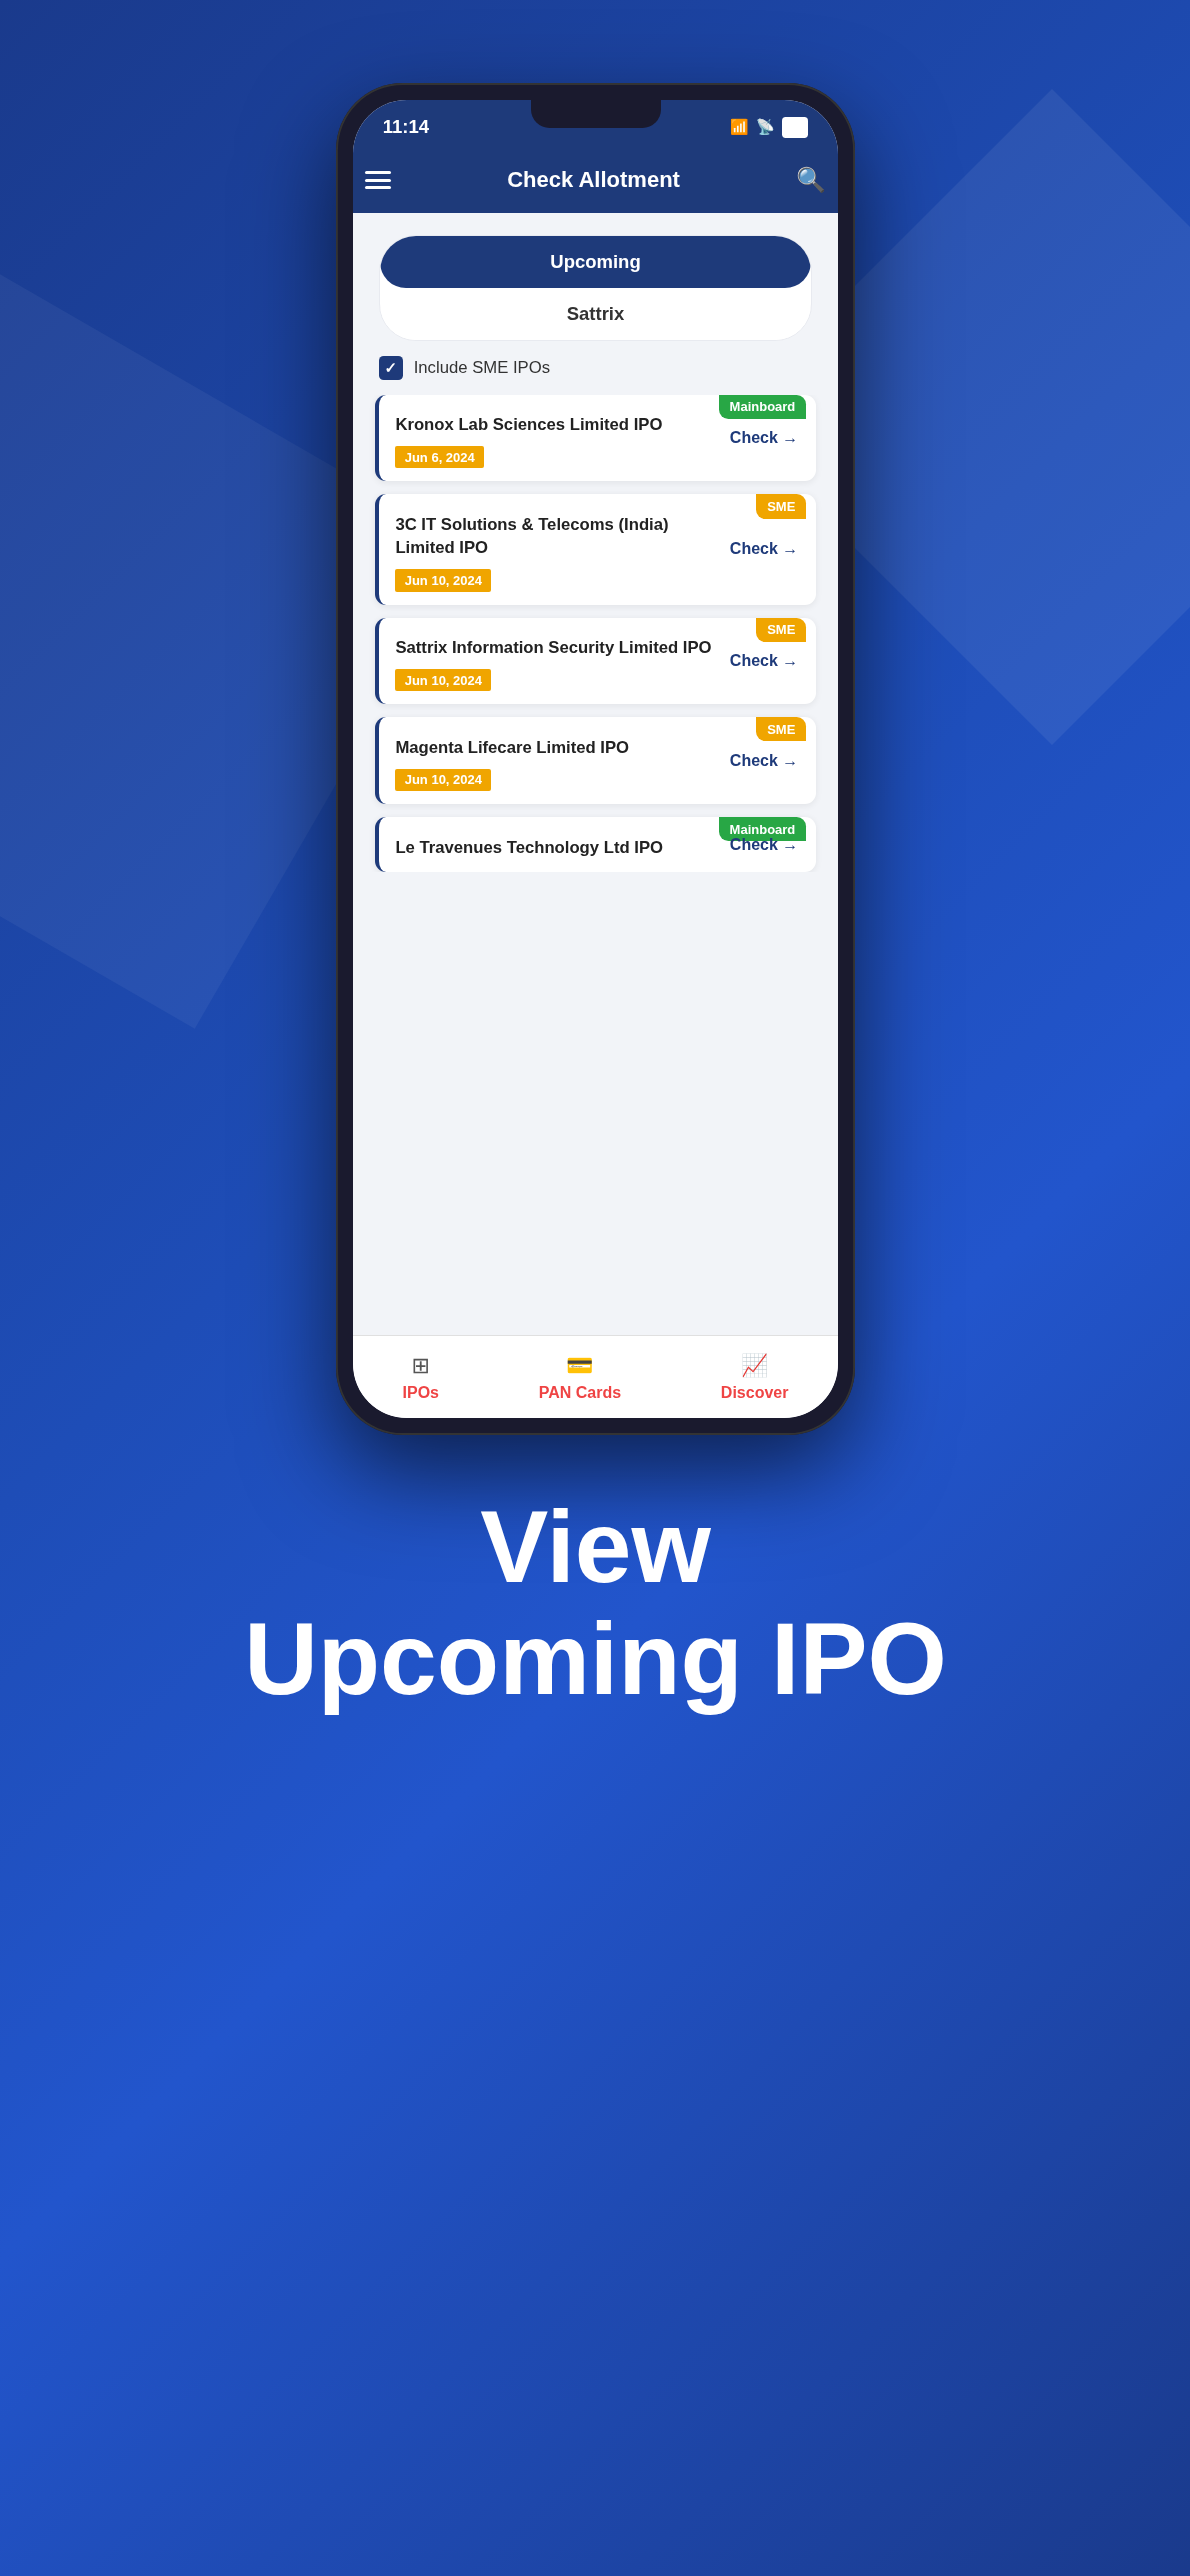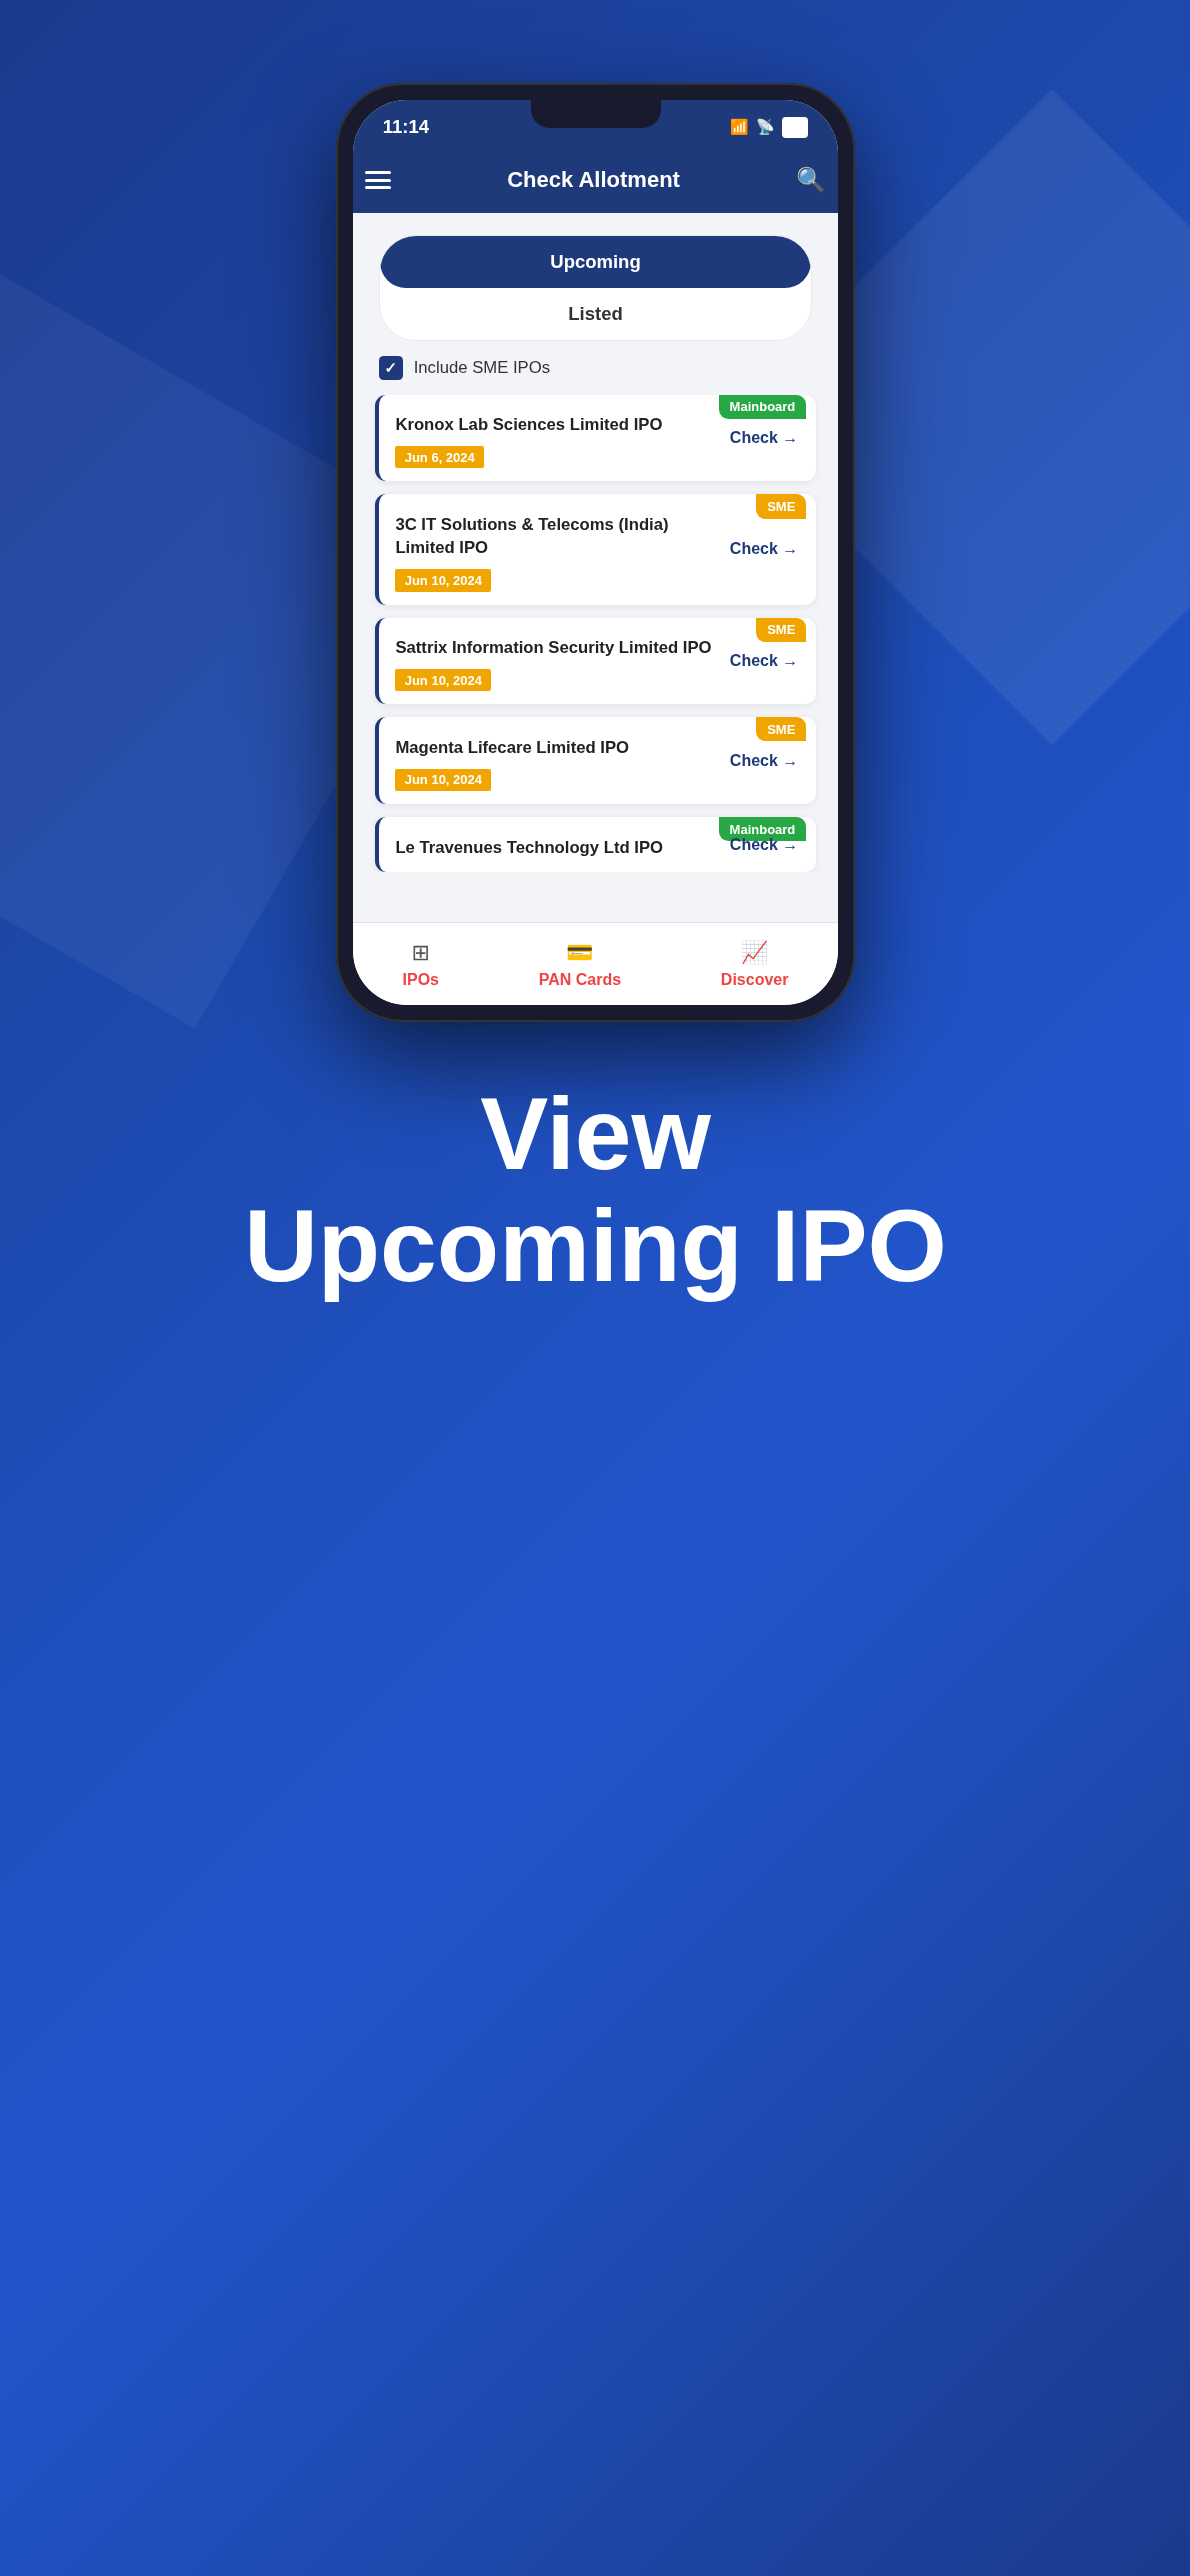--- a/index.html
+++ b/index.html
@@ -41,21 +41,21 @@
 
     .phone-wrapper {
       margin-top: 83px;
       position: relative;
       z-index: 10;
     }
 
     
     .phone-frame {
       width: 519px;
-      height: 939px;
+      height: 1352px;
       background: #1a1a2e;
       border-radius: 67px;
       padding: 16.7px;
       box-shadow: 0 37px 93px rgba(0,0,0,0.6), inset 0 0 0 1.9px #333;
       position: relative;
     }
 
     
     .phone-notch {
       position: absolute;
@@ -366,21 +366,21 @@
           <span></span>
           <span></span>
           <span></span>
         </div>
         <span class="header-title">Check Allotment</span>
         <span class="search-icon-btn">🔍</span>
       </div>
 
       <div class="tab-switcher">
         <div class="tab-btn active">Upcoming</div>
-        <div class="tab-btn inactive">Listed</div>
+        <div class="tab-btn inactive">Sattrix</div>
       </div>
 
       <div class="sme-row">
         <div class="checkbox-icon"></div>
         <span class="sme-label">Include SME IPOs</span>
       </div>
 
       <div class="ipo-list">
 
         <div class="ipo-card">

